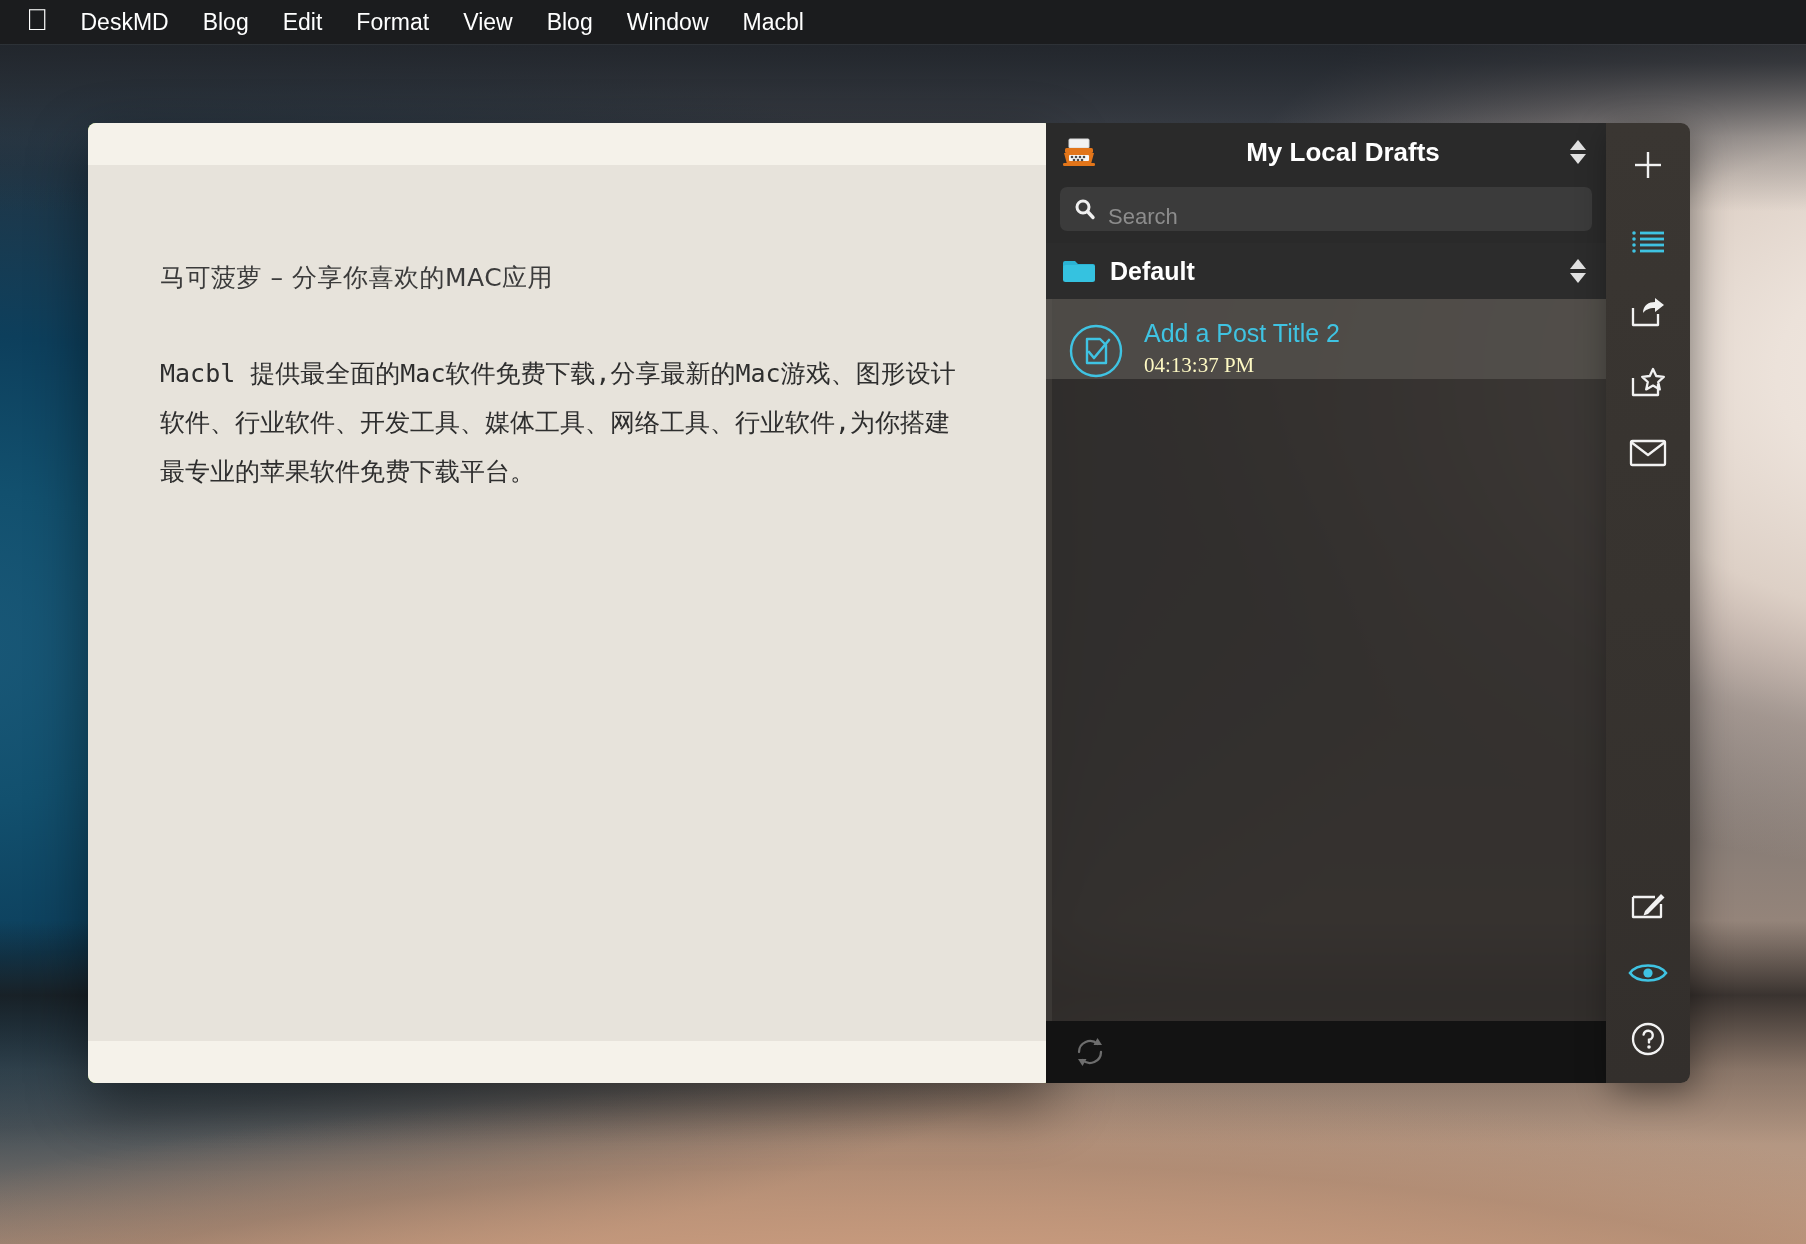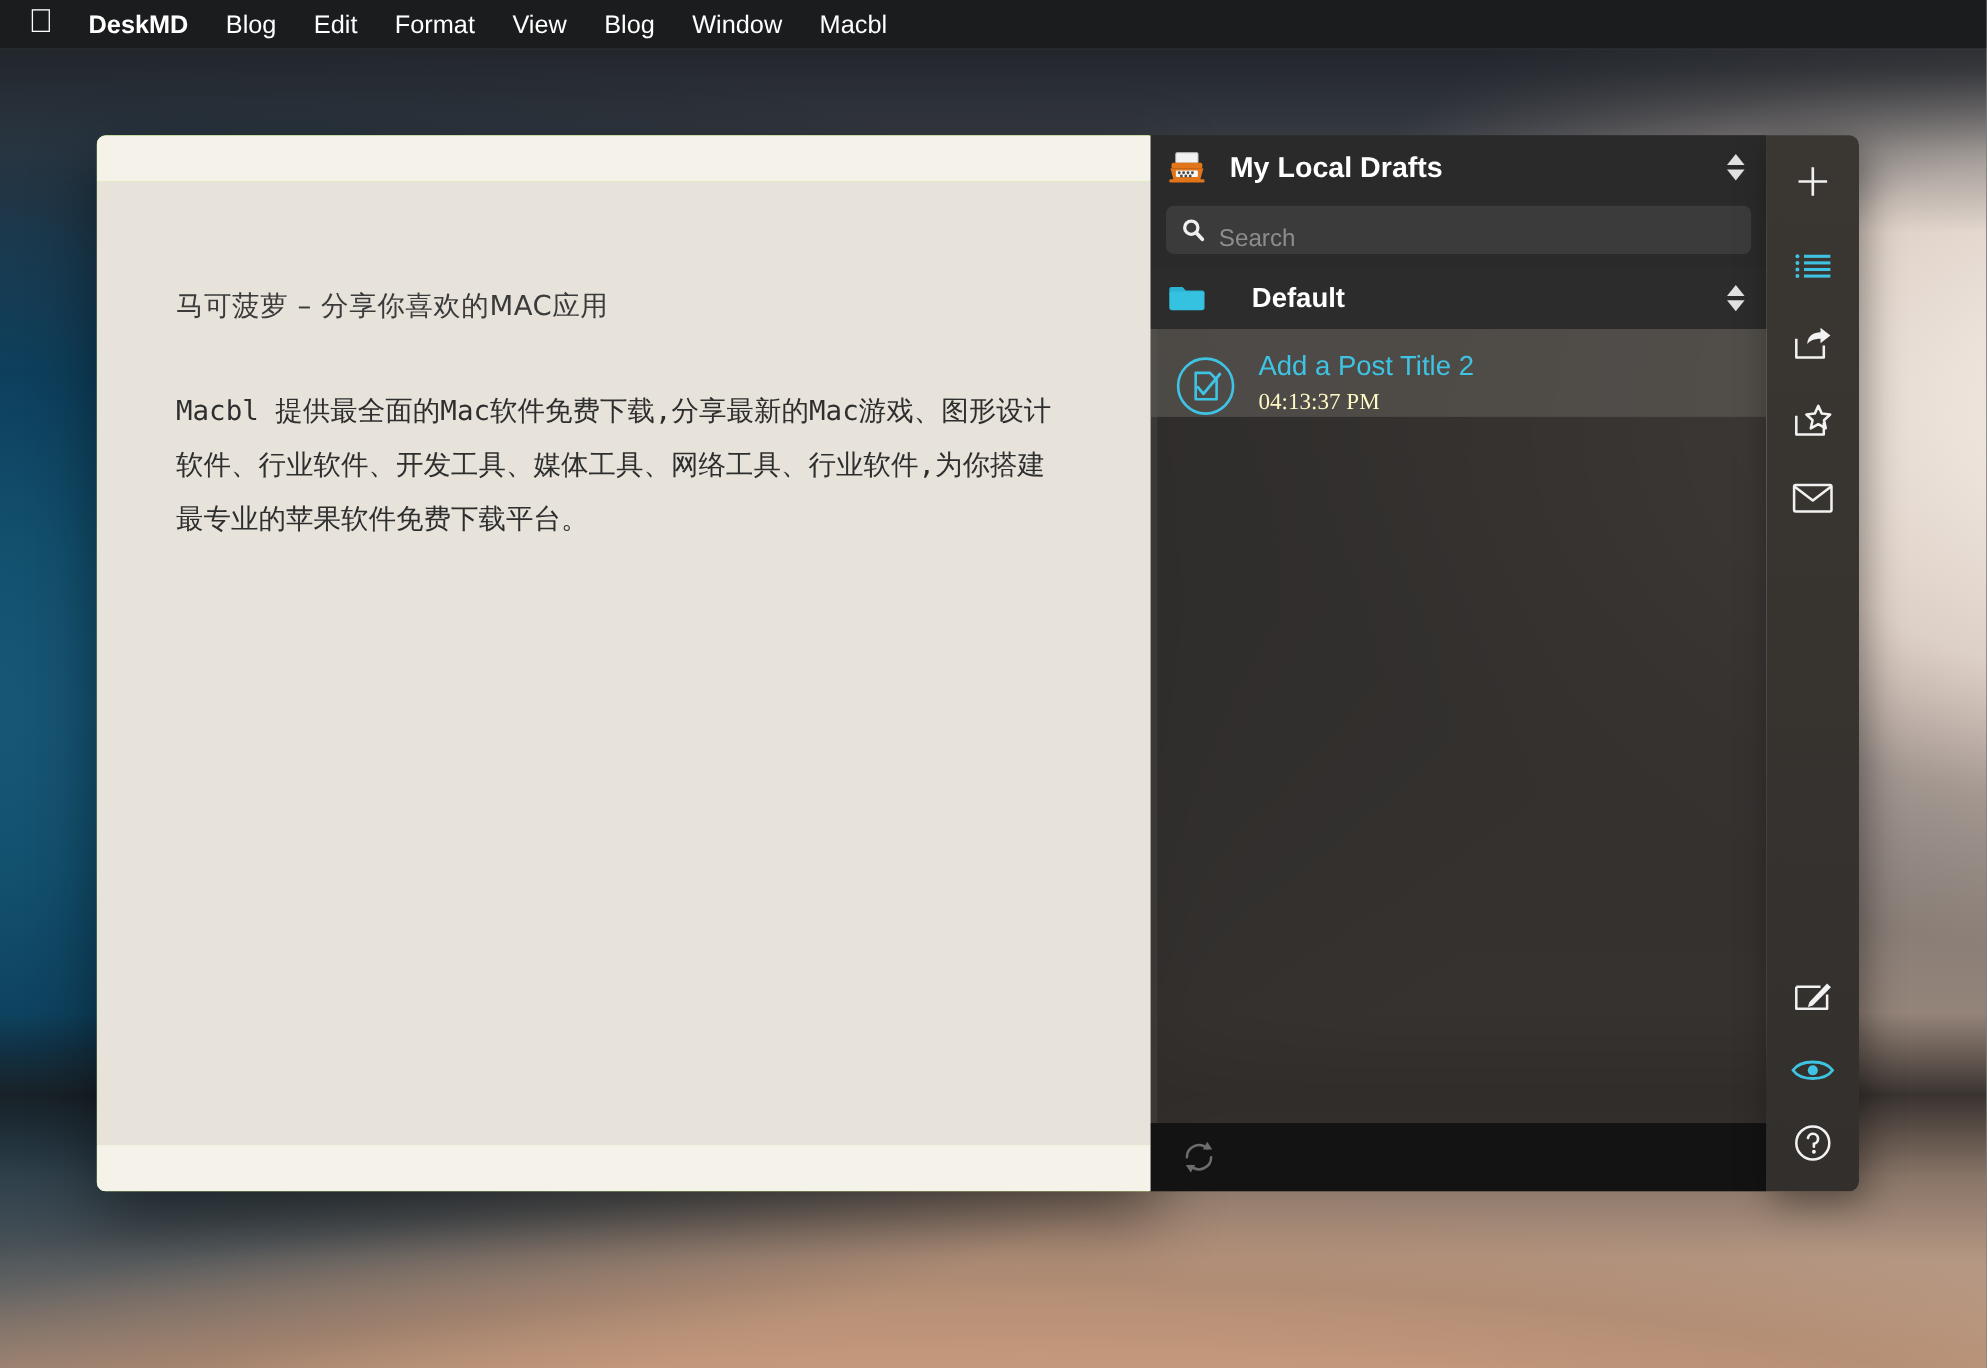--- a/index.html
+++ b/index.html
@@ -68,21 +68,21 @@
     position: relative;
     top: -2px;
   }
   .menu-item {
     color: #ffffff;
     font-size: 23px;
     margin-right: 34px;
     white-space: nowrap;
     cursor: default;
   }
-  .menu-item.app-name { font-weight: bold; }
+  .menu-item.app-name { font-weight: normal; }
 
   
   #editor-window {
     position: absolute;
     left: 88px; top: 123px;
     width: 964px; height: 960px;
     background: #bef264;
     border-radius: 8px;
     overflow: hidden;
     box-shadow: 0 22px 60px rgba(0,0,0,0.45);
@@ -141,20 +141,21 @@
     padding: 0 18px 0 16px;
     flex-shrink: 0;
   }
   .panel-header .title {
     color: #ffffff;
     font-size: 26px;
     font-weight: bold;
     margin-left: 22px;
     flex: 1;
     white-space: nowrap;
+    text-align: center;
   }
   .search-wrap {
     background: #2a2a2a;
     padding: 6px 14px 12px 14px;
     flex-shrink: 0;
   }
   .search-box {
     height: 44px;
     background: #3b3b3b;
     border-radius: 7px;
@@ -175,21 +176,20 @@
   }
   .search-box input::placeholder { color: #8d8d8d; }
 
   .folder-header {
     height: 56px;
     background: #2c2c2c;
     display: flex;
     align-items: center;
     padding: 0 18px 0 16px;
     flex-shrink: 0;
-    gap: 28px;
   }
   .folder-header .title {
     color: #ffffff;
     font-size: 25px;
     font-weight: bold;
     margin-left: 14px;
     flex: 1;
   }
 
   .post-list { flex: 1; overflow: hidden; }

